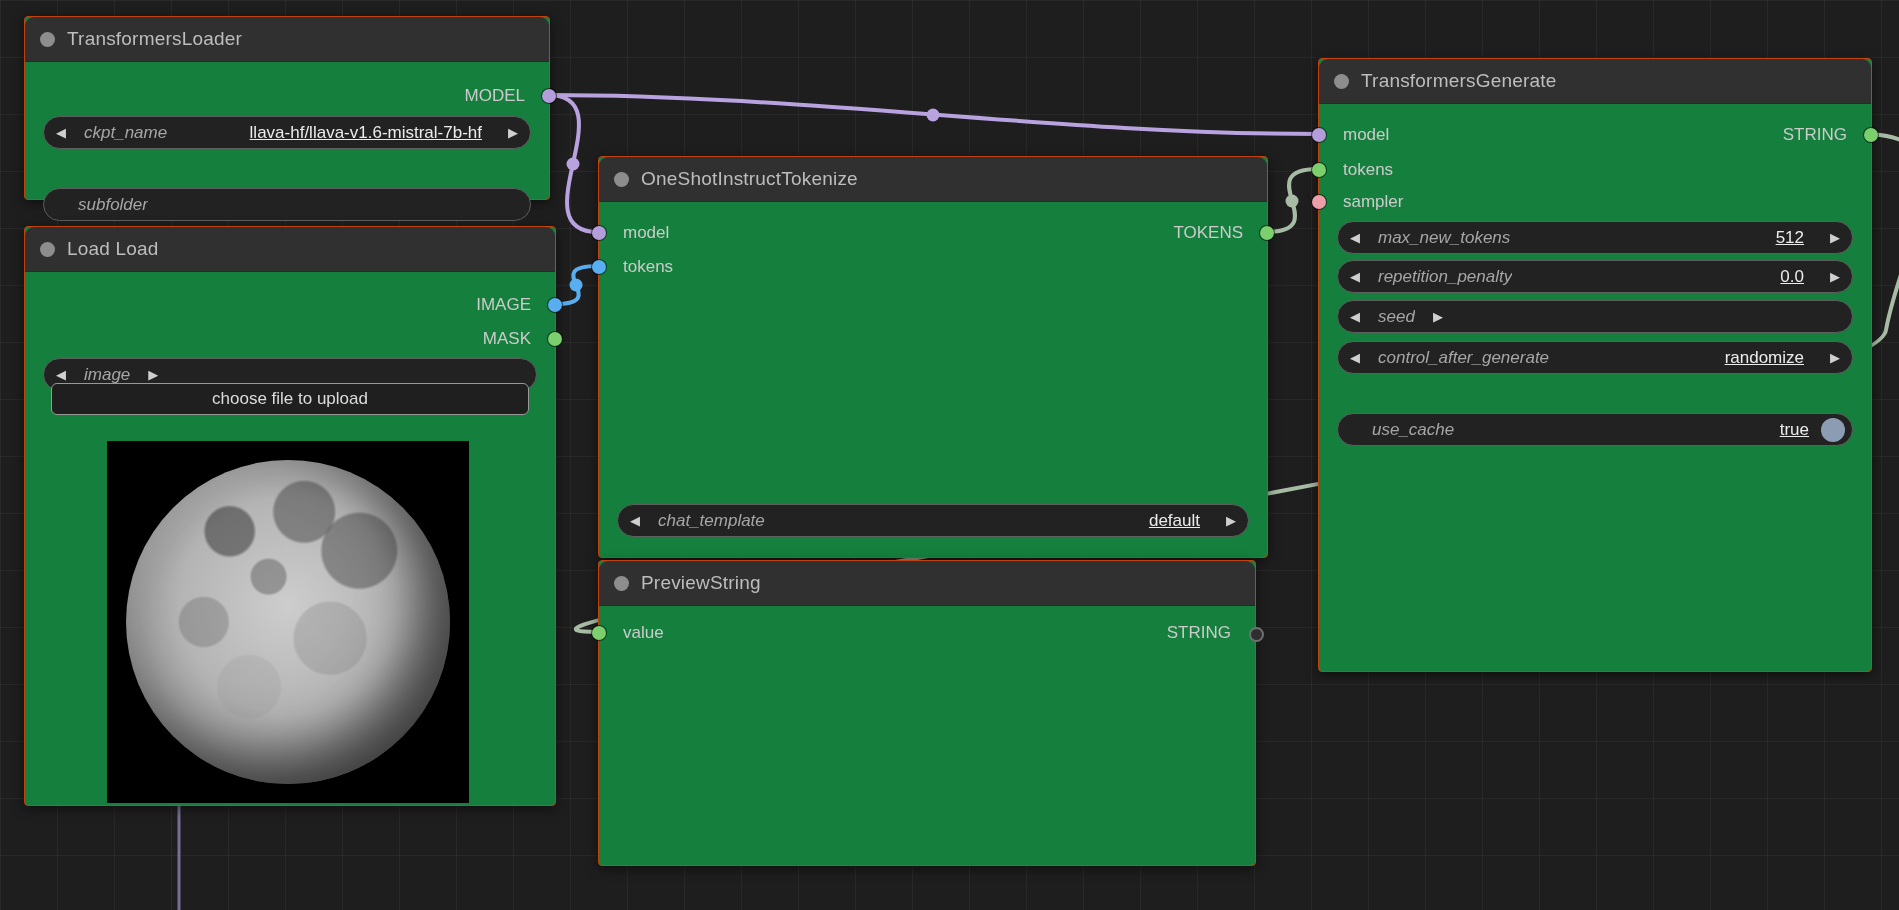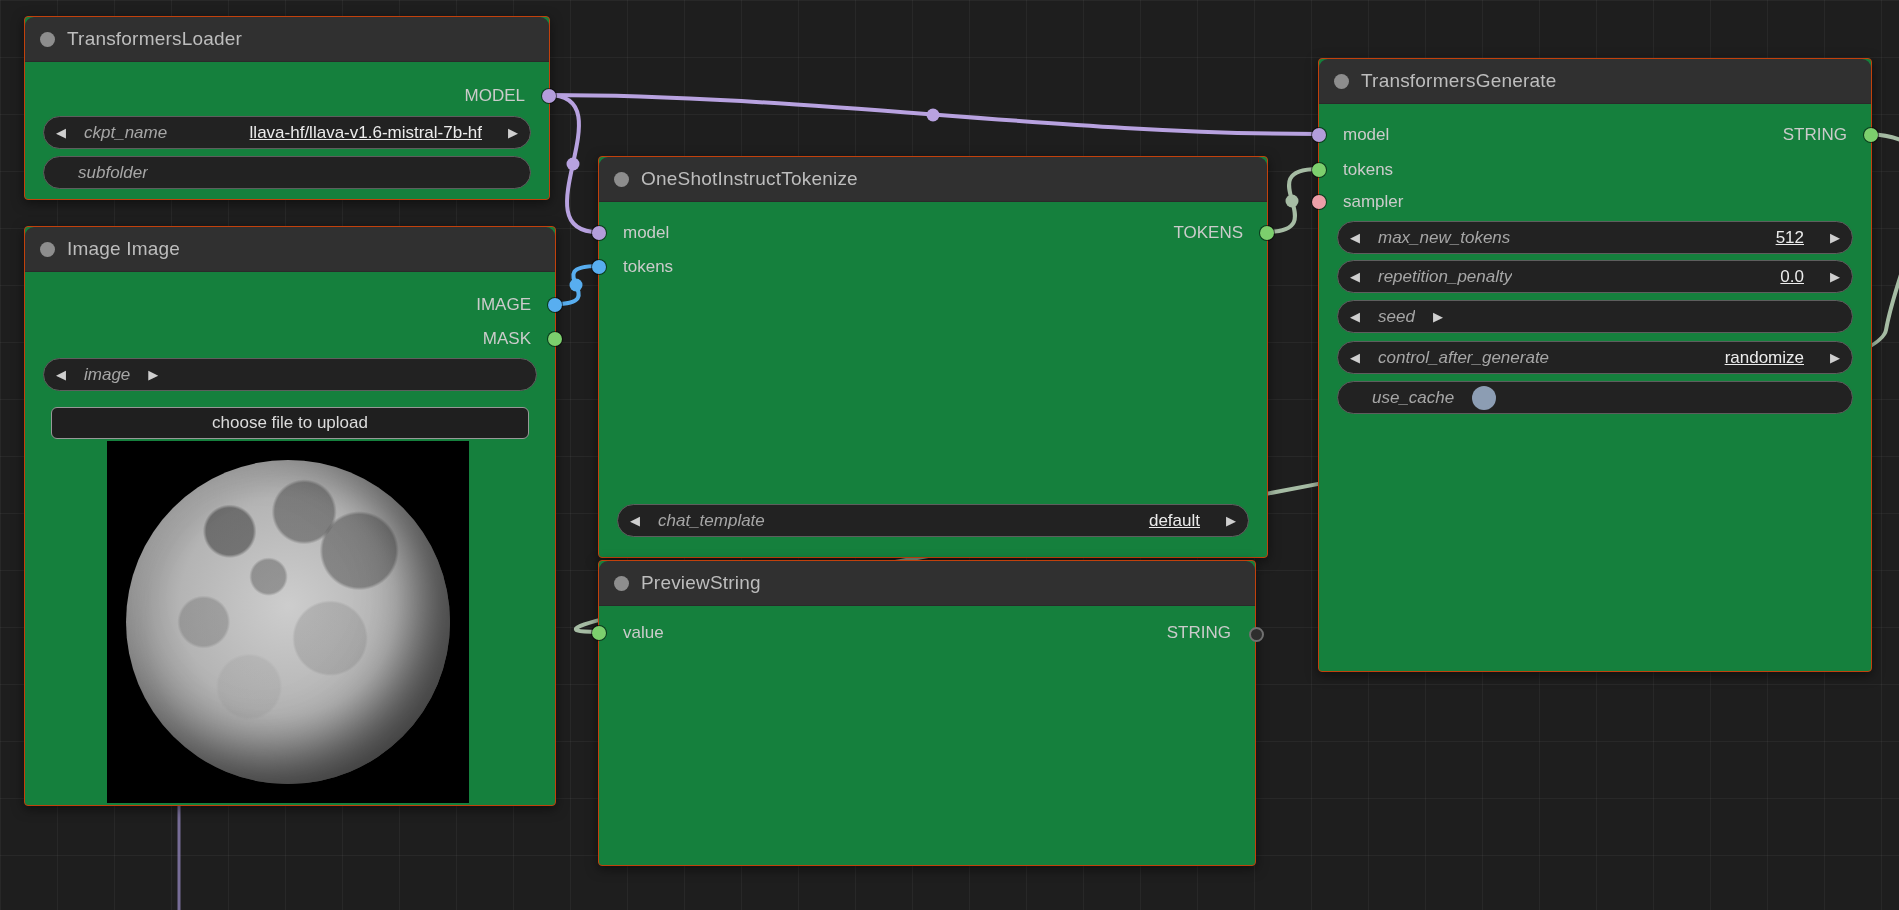--- a/index.html
+++ b/index.html
@@ -40,21 +40,21 @@
   .widget {
     position:absolute; left:18px; right:18px; height:33px;
     background:#222; border:1px solid #5e5e5e; border-radius:17px;
     display:flex; align-items:center; padding:0 12px;
     font-size:17px; color:#ddd; box-sizing:border-box; white-space:nowrap;
   }
   .wa { color:#cfcfcf; font-size:13px; width:22px; flex:0 0 auto; }
   .wa.r { text-align:right; }
   .wl { color:#a6a6a6; margin:0 6px; overflow:hidden;font-style:italic; }
   .wv { flex:1 1 auto; text-align:right; color:#ececec; margin-right:14px; overflow:hidden;text-decoration:underline; }
-  .widget.plain { padding-left:34px; }
+  .widget.plain { padding-left:34px;margin-top:32px; }
   .toggle-dot { width:24px; height:24px; border-radius:50%; background:#8c9db3;
                 margin-left:12px; margin-right:-5px; flex:0 0 auto; }
   .lg-button {
     position:absolute; left:26px; right:26px; height:32px;
     background:#1f1f1f; border:1px solid #989898; border-radius:6px;
     color:#dcdcdc; font-size:17px; display:flex; align-items:center;
     justify-content:center; box-sizing:border-box; cursor:pointer;
   }
   .prompt-box {
     position:absolute; left:17px; right:17px; top:148px; height:185px;
@@ -109,36 +109,36 @@
     <span class="wa r">▶</span>
   </div>
   <div class="widget plain" style="top:139px">
     <span class="wl" style="margin-left:0">subfolder</span>
   </div>
 </div>
 
 <div class="node" style="left:24px;top:226px;width:530px;height:578px">
   <div class="ntitle">
     <span class="tdot"></span>
-    <span class="ttext">Image Image</span>
+    <span class="ttext">Load Load</span>
   </div>
   <div class="srow out" style="top:63px">
     <span>IMAGE</span>
   </div>
   <span class="port image" style="left:523px;top:71px"></span>
   <div class="srow out" style="top:97px">
     <span>MASK</span>
   </div>
   <span class="port green" style="left:523px;top:105px"></span>
   <div class="widget" style="top:131px">
     <span class="wa">◀</span>
     <span class="wl">image</span>
     <span class="wa r">▶</span>
   </div>
-  <div class="lg-button" style="top:180px">
+  <div class="lg-button" style="top:156px">
     <span>choose file to upload</span>
   </div>
   <div class="img-preview" style="left:82px;top:214px;width:362px;height:362px">
     <div class="moon"></div>
   </div>
 </div>
 
 <div class="node" style="left:598px;top:156px;width:668px;height:400px">
   <div class="ntitle">
     <span class="tdot"></span>
@@ -219,15 +219,16 @@
     <span class="wa r">▶</span>
   </div>
   <div class="widget" style="top:282px">
     <span class="wa">◀</span>
     <span class="wl">control_after_generate</span>
     <span class="wv">randomize</span>
     <span class="wa r">▶</span>
   </div>
   <div class="widget plain" style="top:322px">
     <span class="wl" style="margin-left:0">use_cache</span>
+    <span class="wv" style="margin-right:0">true</span>
     <span class="toggle-dot"></span>
   </div>
 </div>
 
 </body></html>

